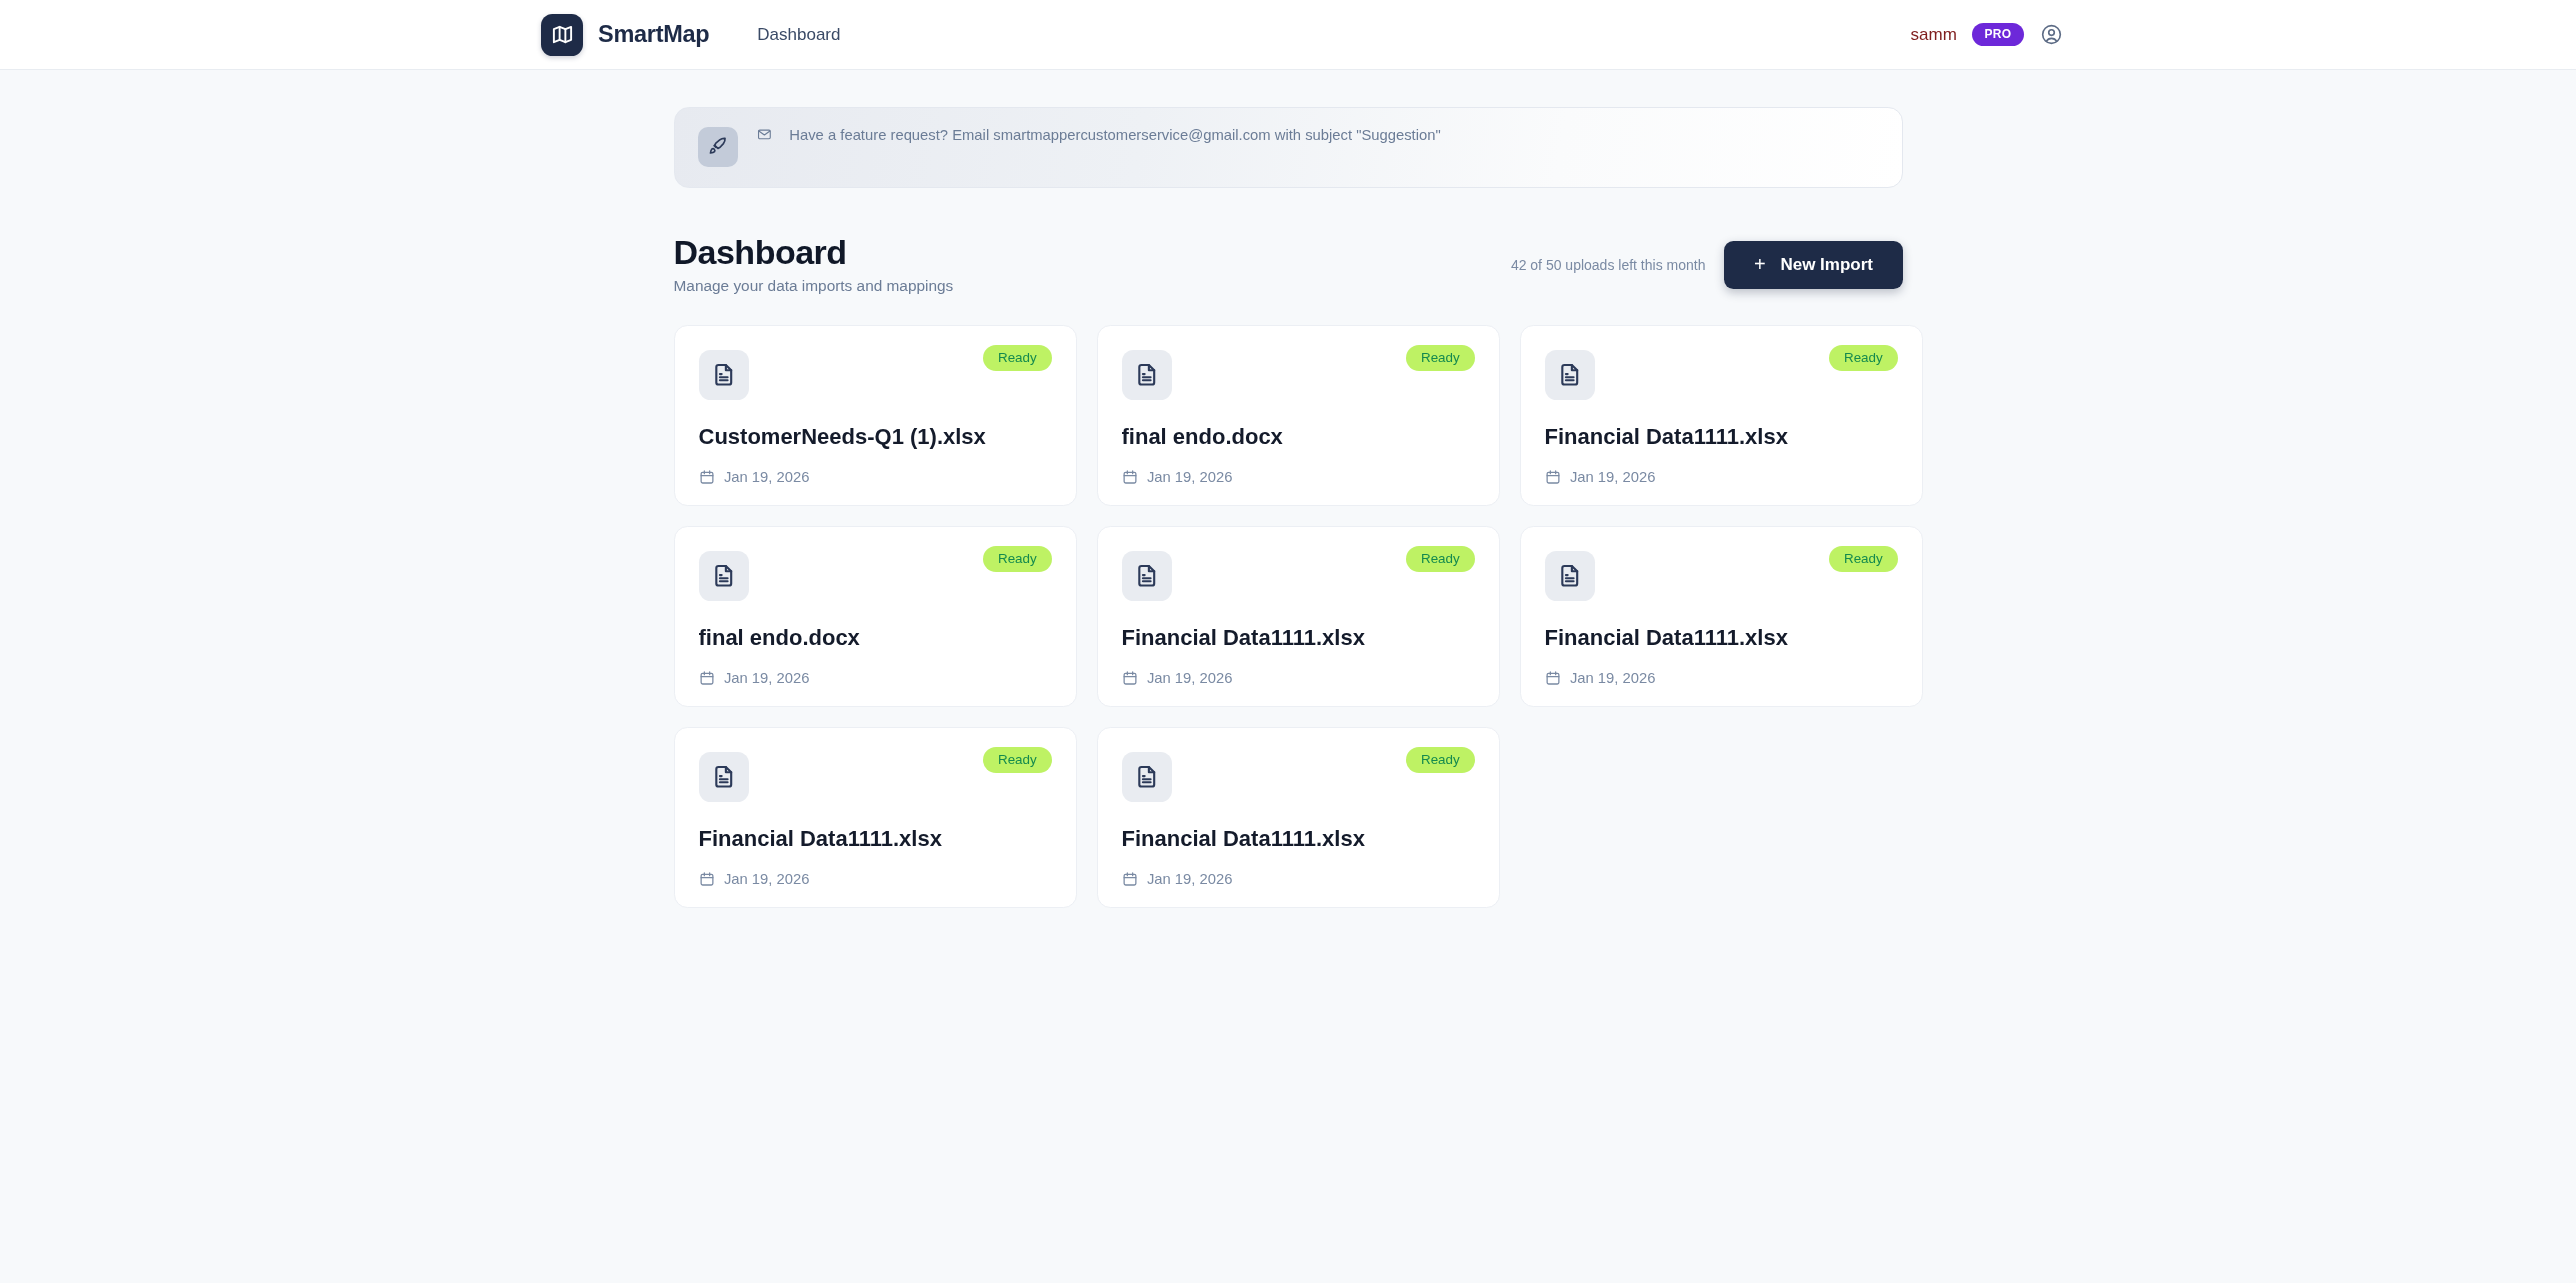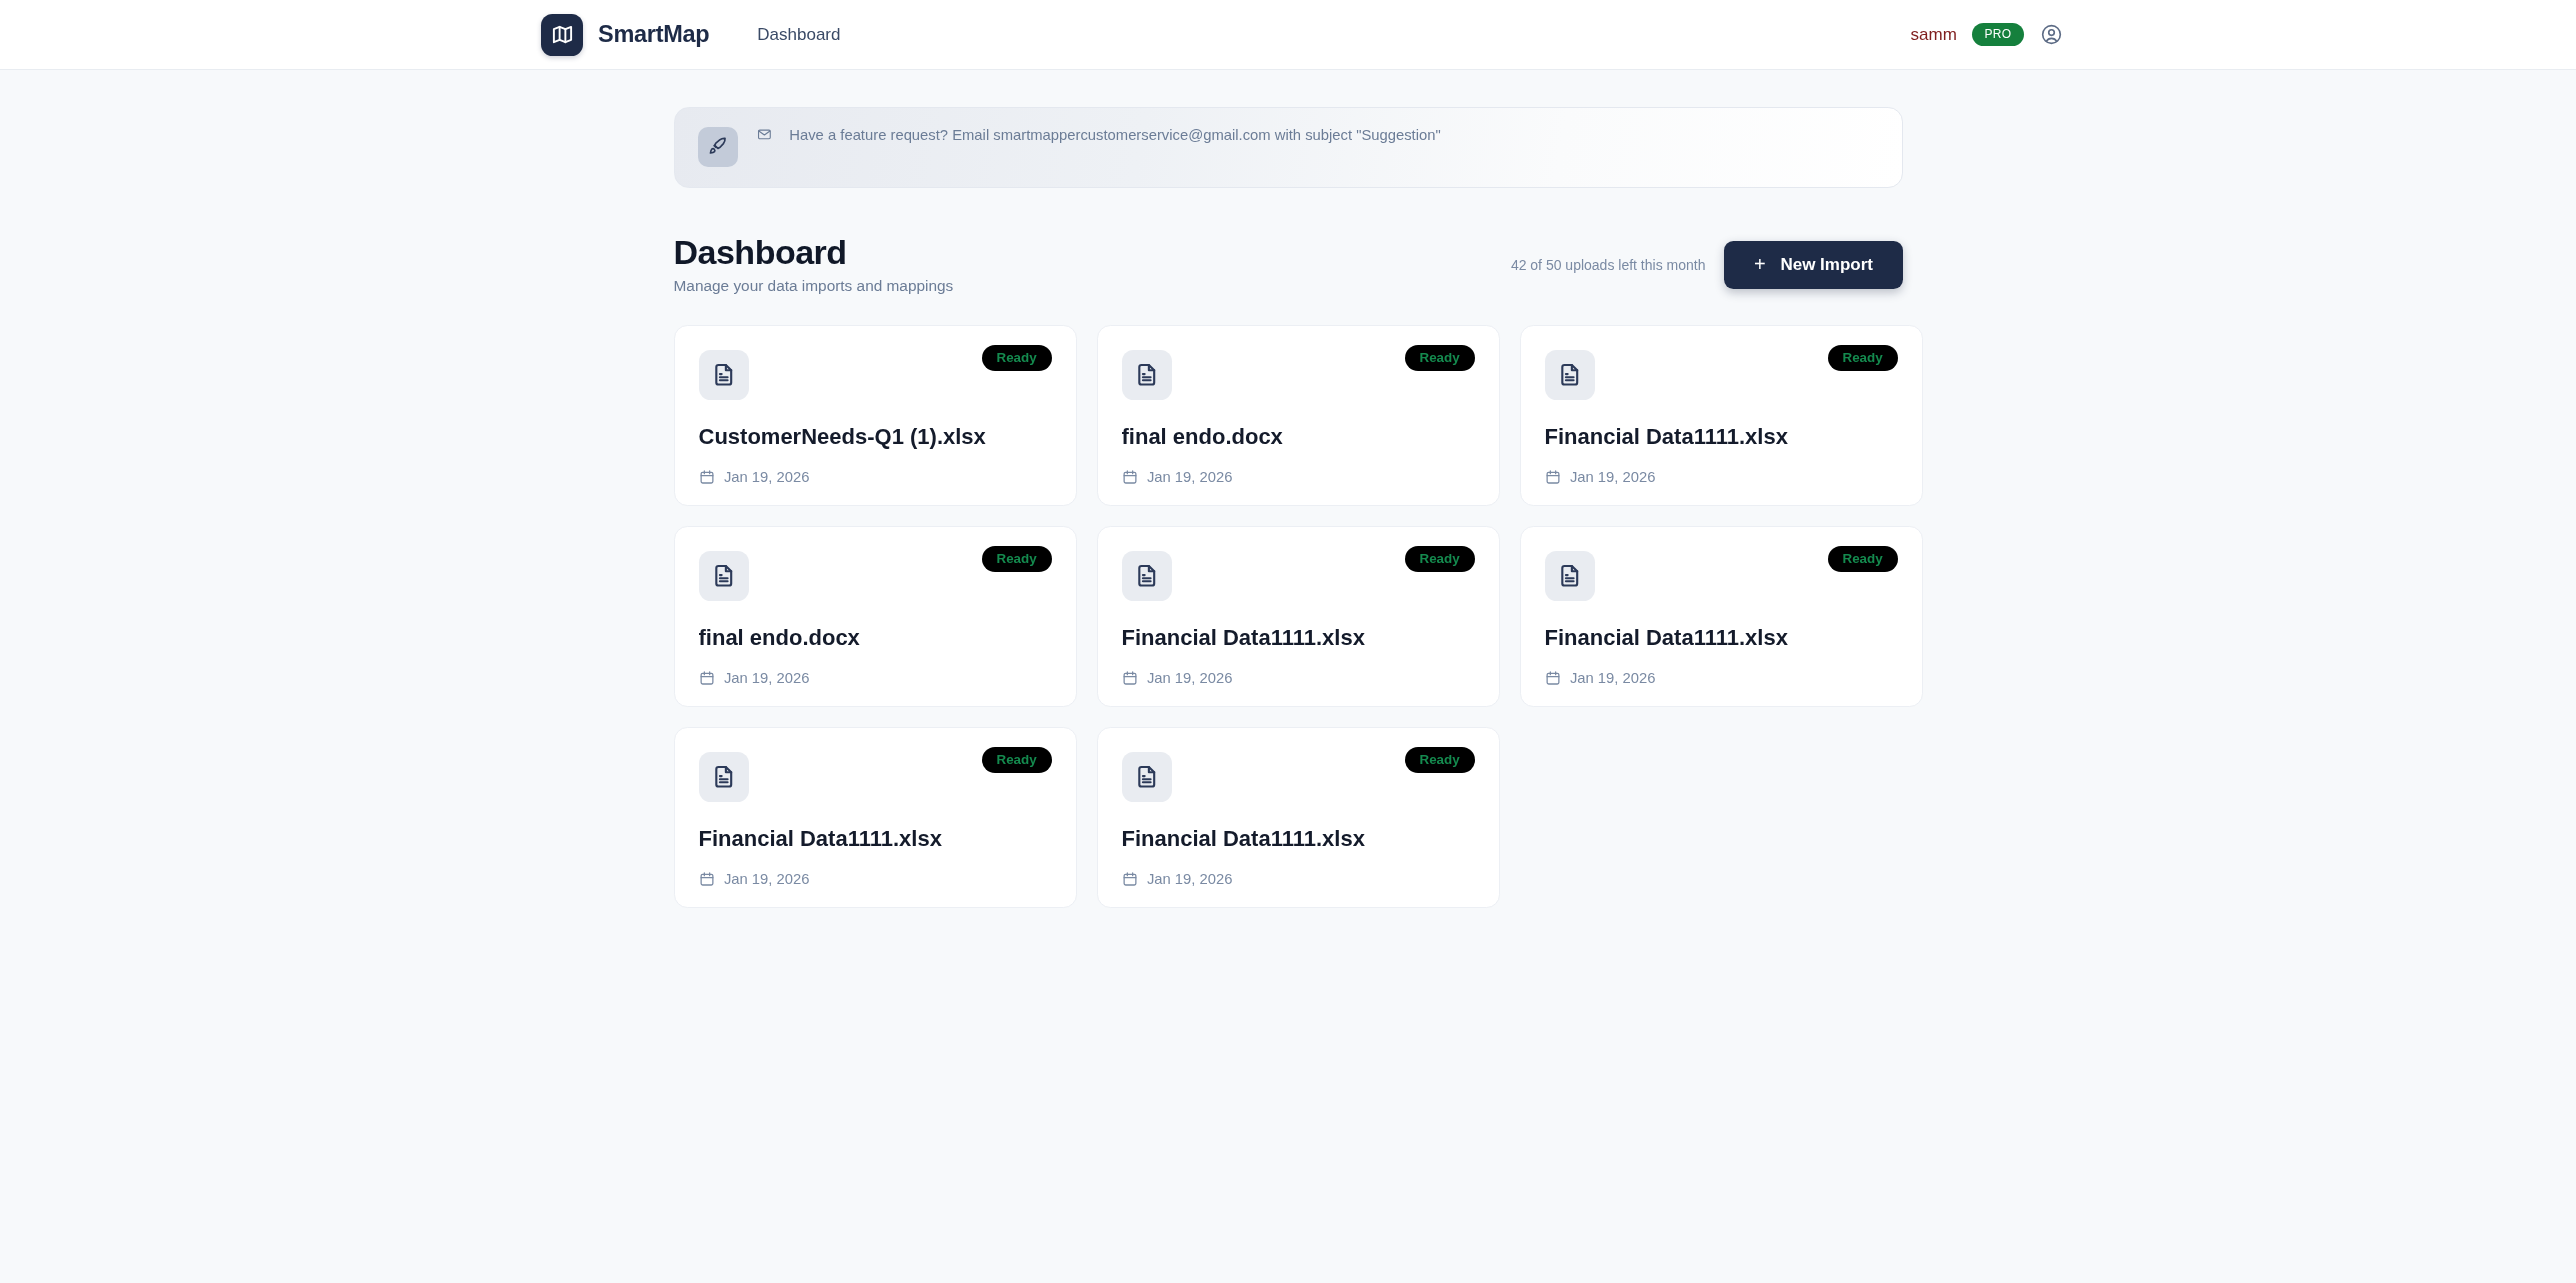--- a/index.html
+++ b/index.html
@@ -76,24 +76,24 @@
     margin-left: auto;
     display: flex;
     align-items: center;
     gap: 14.8px;
   }
   .username {
     font-size: 17px;
     color: #7f1d1d;
   }
   .pro-badge {
-    background: #15803d;
+    background: #6d28d9;
     color: #ffffff;
     font-size: 12px;
-    font-weight: normal;
+    font-weight: bold;
     letter-spacing: 0.4px;
     border-radius: 671px;
     padding: 4.7px 12.8px 5.4px;
     line-height: 1;
   }
   .avatar-btn {
     width: 25.5px;
     height: 25.5px;
     display: flex;
     align-items: center;
@@ -228,24 +228,24 @@
     height: 50px;
     border-radius: 11.4px;
     background: #e9ecf1;
     display: flex;
     align-items: center;
     justify-content: center;
   }
   .file-tile svg { width: 25.5px; height: 25.5px; display: block; }
   .status-badge {
     margin-left: auto;
-    background: #000000;
+    background: #bef264;
     color: #148a4e;
     font-size: 13.4px;
-    font-weight: bold;
+    font-weight: normal;
     border-radius: 671px;
     padding: 6px 14.8px 6.7px;
     line-height: 1;
     margin-top: -5.4px;
   }
   .card-name {
     margin-top: 24px;
     font-size: 22px;
     font-weight: bold;
     color: #141b2b;

